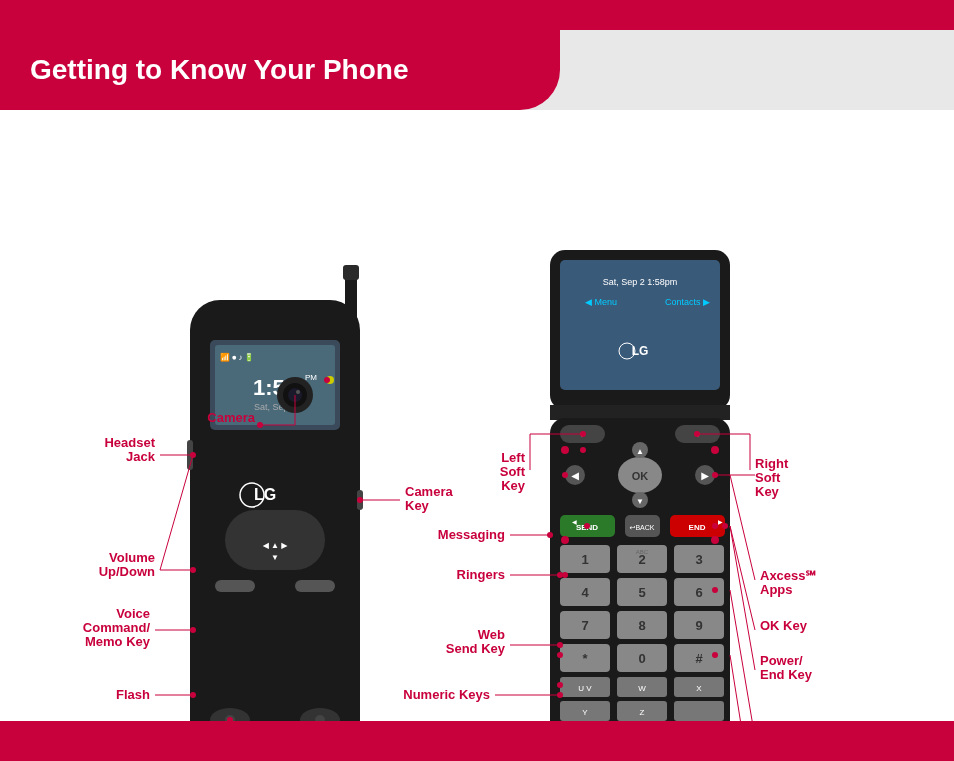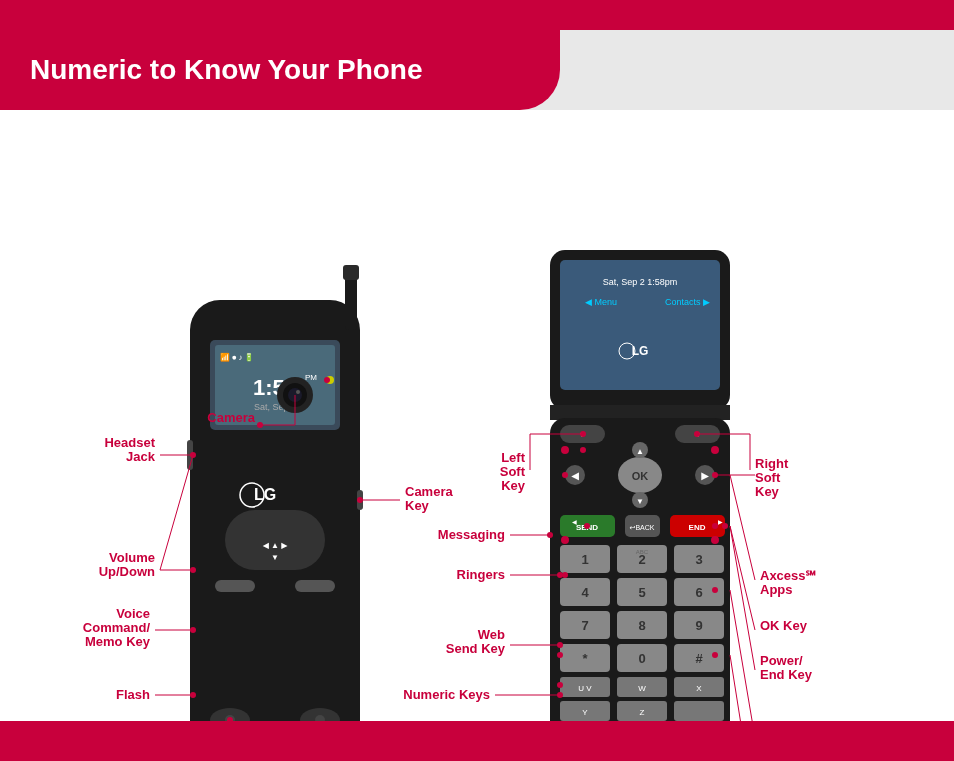--- a/index.html
+++ b/index.html
@@ -60,21 +60,21 @@
     svg {
       overflow: visible;
     }
   </style>
 </head>
 <body>
 
 <div class="top-banner"></div>
 
 <div class="title-area">
-  <span class="title-text">Numeric to Know Your Phone</span>
+  <span class="title-text">Getting to Know Your Phone</span>
 </div>
 
 <div class="phones-container">
 
   <svg style="position:absolute; left:80px; top:130px; width:420px; height:590px;">
 
     <g>
 
       <rect x="110" y="60" width="170" height="470" rx="30" ry="30" fill="#1a1a1a"></rect>
 

